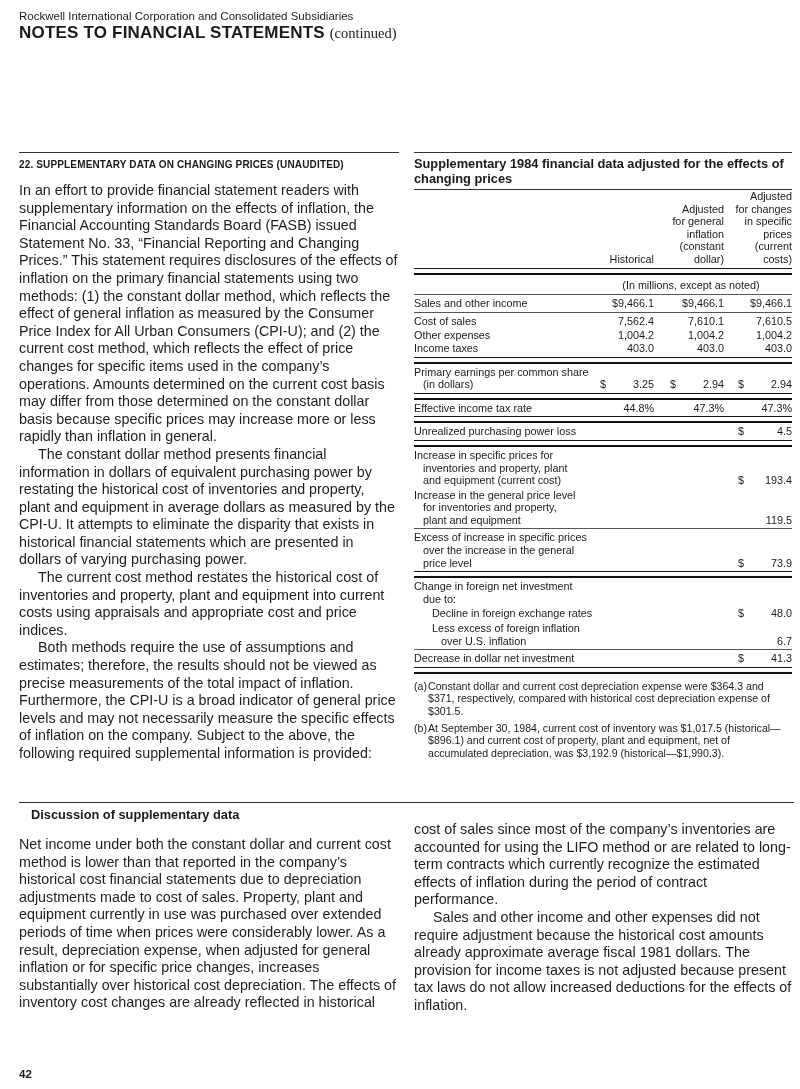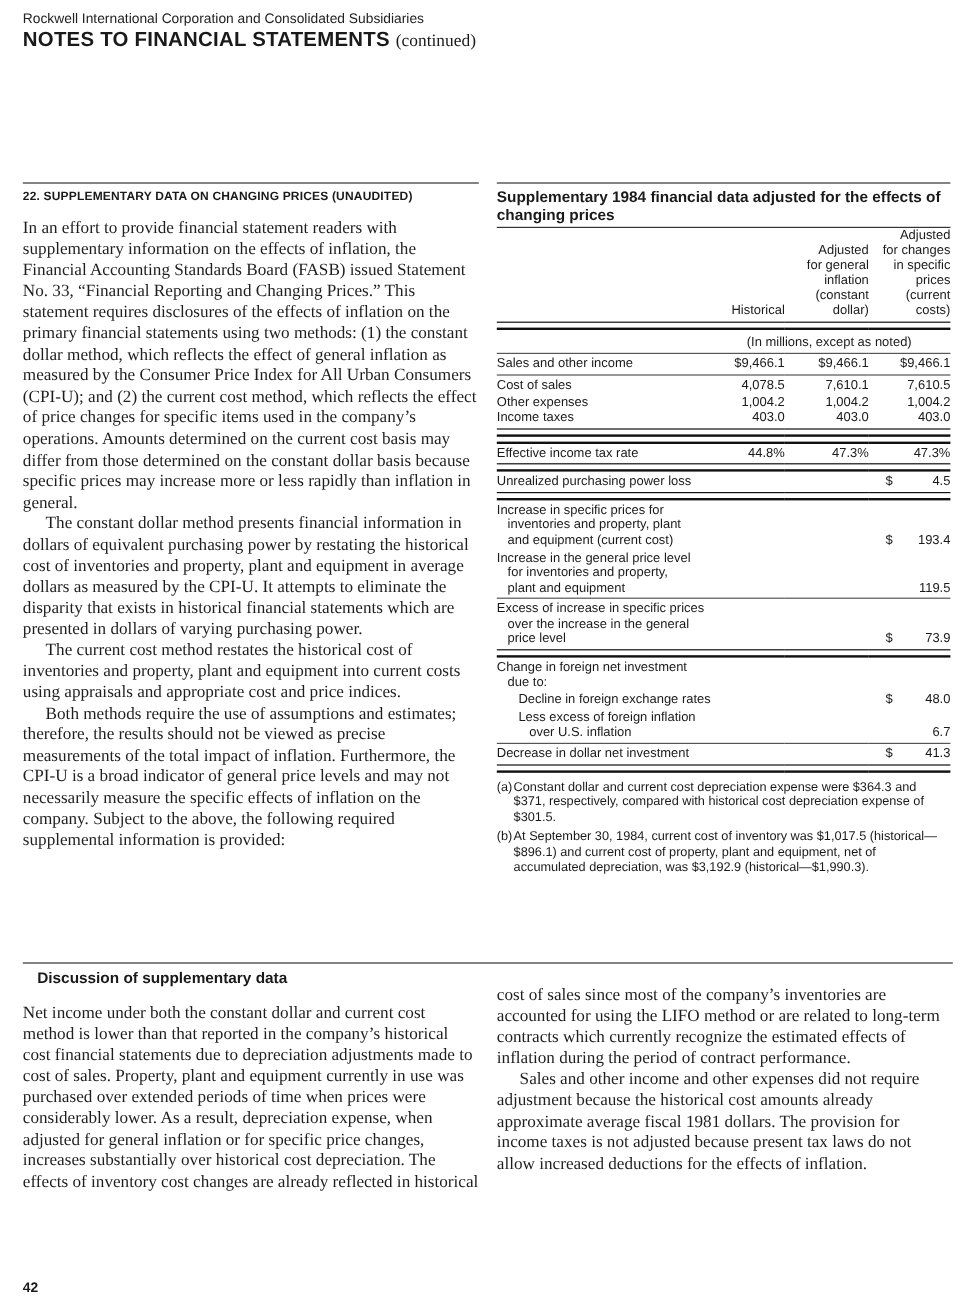--- a/index.html
+++ b/index.html
@@ -1,18 +1,18 @@
 <!DOCTYPE html>
 <html><head>
 <meta charset="utf-8">
 <style>
   html, body { margin:0; padding:0; background:#ffffff; }
   body { width:800px; height:1089px; position:relative; overflow:hidden; color:#1a1a1a; }
   .sans { font-family: "Liberation Sans", "DejaVu Sans", sans-serif; }
-  .serif { font-family: Liberation Serif, serif; }
+  .serif { font-family: Liberation Sans, sans-serif; }
 
   #header { position:absolute; left:19px; top:9px; }
   #company { font-size:11.5px; color:#222; line-height:14px; }
   #notes-title { font-size:17px; font-weight:bold; letter-spacing:0.2px; line-height:20px; }
   #notes-title .cont { font-family:"Liberation Serif", serif; font-weight:normal; font-size:14.5px; letter-spacing:0; }
 
   
   #left-col { position:absolute; left:19px; top:152px; width:380px; }
   .rule-top { border-top:1.5px solid #333; }
   #section-heading { font-size:10px; font-weight:bold; margin-top:6px; letter-spacing:0.15px; }
@@ -110,39 +110,48 @@
         <td colspan="3" style="text-align:center; padding-top:4px; padding-bottom:3px;">(In millions, except as noted)</td>
       </tr>
       <tr class="r thin-top">
         <td>Sales and other income</td>
         <td class="num">$9,466.1</td>
         <td class="num">$9,466.1</td>
         <td class="num">$9,466.1</td>
       </tr>
       <tr class="r thin-top">
         <td>Cost of sales</td>
-        <td class="num">4,078.5</td>
+        <td class="num">7,562.4</td>
         <td class="num">7,610.1</td>
         <td class="num">7,610.5</td>
       </tr>
       <tr class="r" style="line-height:11px;">
         <td style="padding-top:0;padding-bottom:0;">Other expenses</td>
         <td class="num" style="padding-top:0;padding-bottom:0;">1,004.2</td>
         <td class="num" style="padding-top:0;padding-bottom:0;">1,004.2</td>
         <td class="num" style="padding-top:0;padding-bottom:0;">1,004.2</td>
       </tr>
       <tr class="r">
         <td style="padding-top:0;">Income taxes</td>
         <td class="num" style="padding-top:0;">403.0</td>
         <td class="num" style="padding-top:0;">403.0</td>
         <td class="num" style="padding-top:0;">403.0</td>
       </tr>
       <tr class="sep-double">
           <td colspan="4"></td>
         </tr>
+      <tr class="r">
+        <td>
+          <div>Primary earnings per common share</div>
+          <div class="i1">(in dollars)</div>
+        </td>
+        <td class="num"><span class="dol">$</span><span style="display:inline-block;width:40px;text-align:right;">3.25</span></td>
+        <td class="num"><span class="dol">$</span><span style="display:inline-block;width:40px;text-align:right;">2.94</span></td>
+        <td class="num"><span class="dol">$</span><span style="display:inline-block;width:40px;text-align:right;">2.94</span></td>
+      </tr>
       <tr class="sep-double">
           <td colspan="4"></td>
         </tr>
       <tr class="r">
         <td>Effective income tax rate</td>
         <td class="num">44.8%</td>
         <td class="num">47.3%</td>
         <td class="num">47.3%</td>
       </tr>
       <tr class="sep-double">

